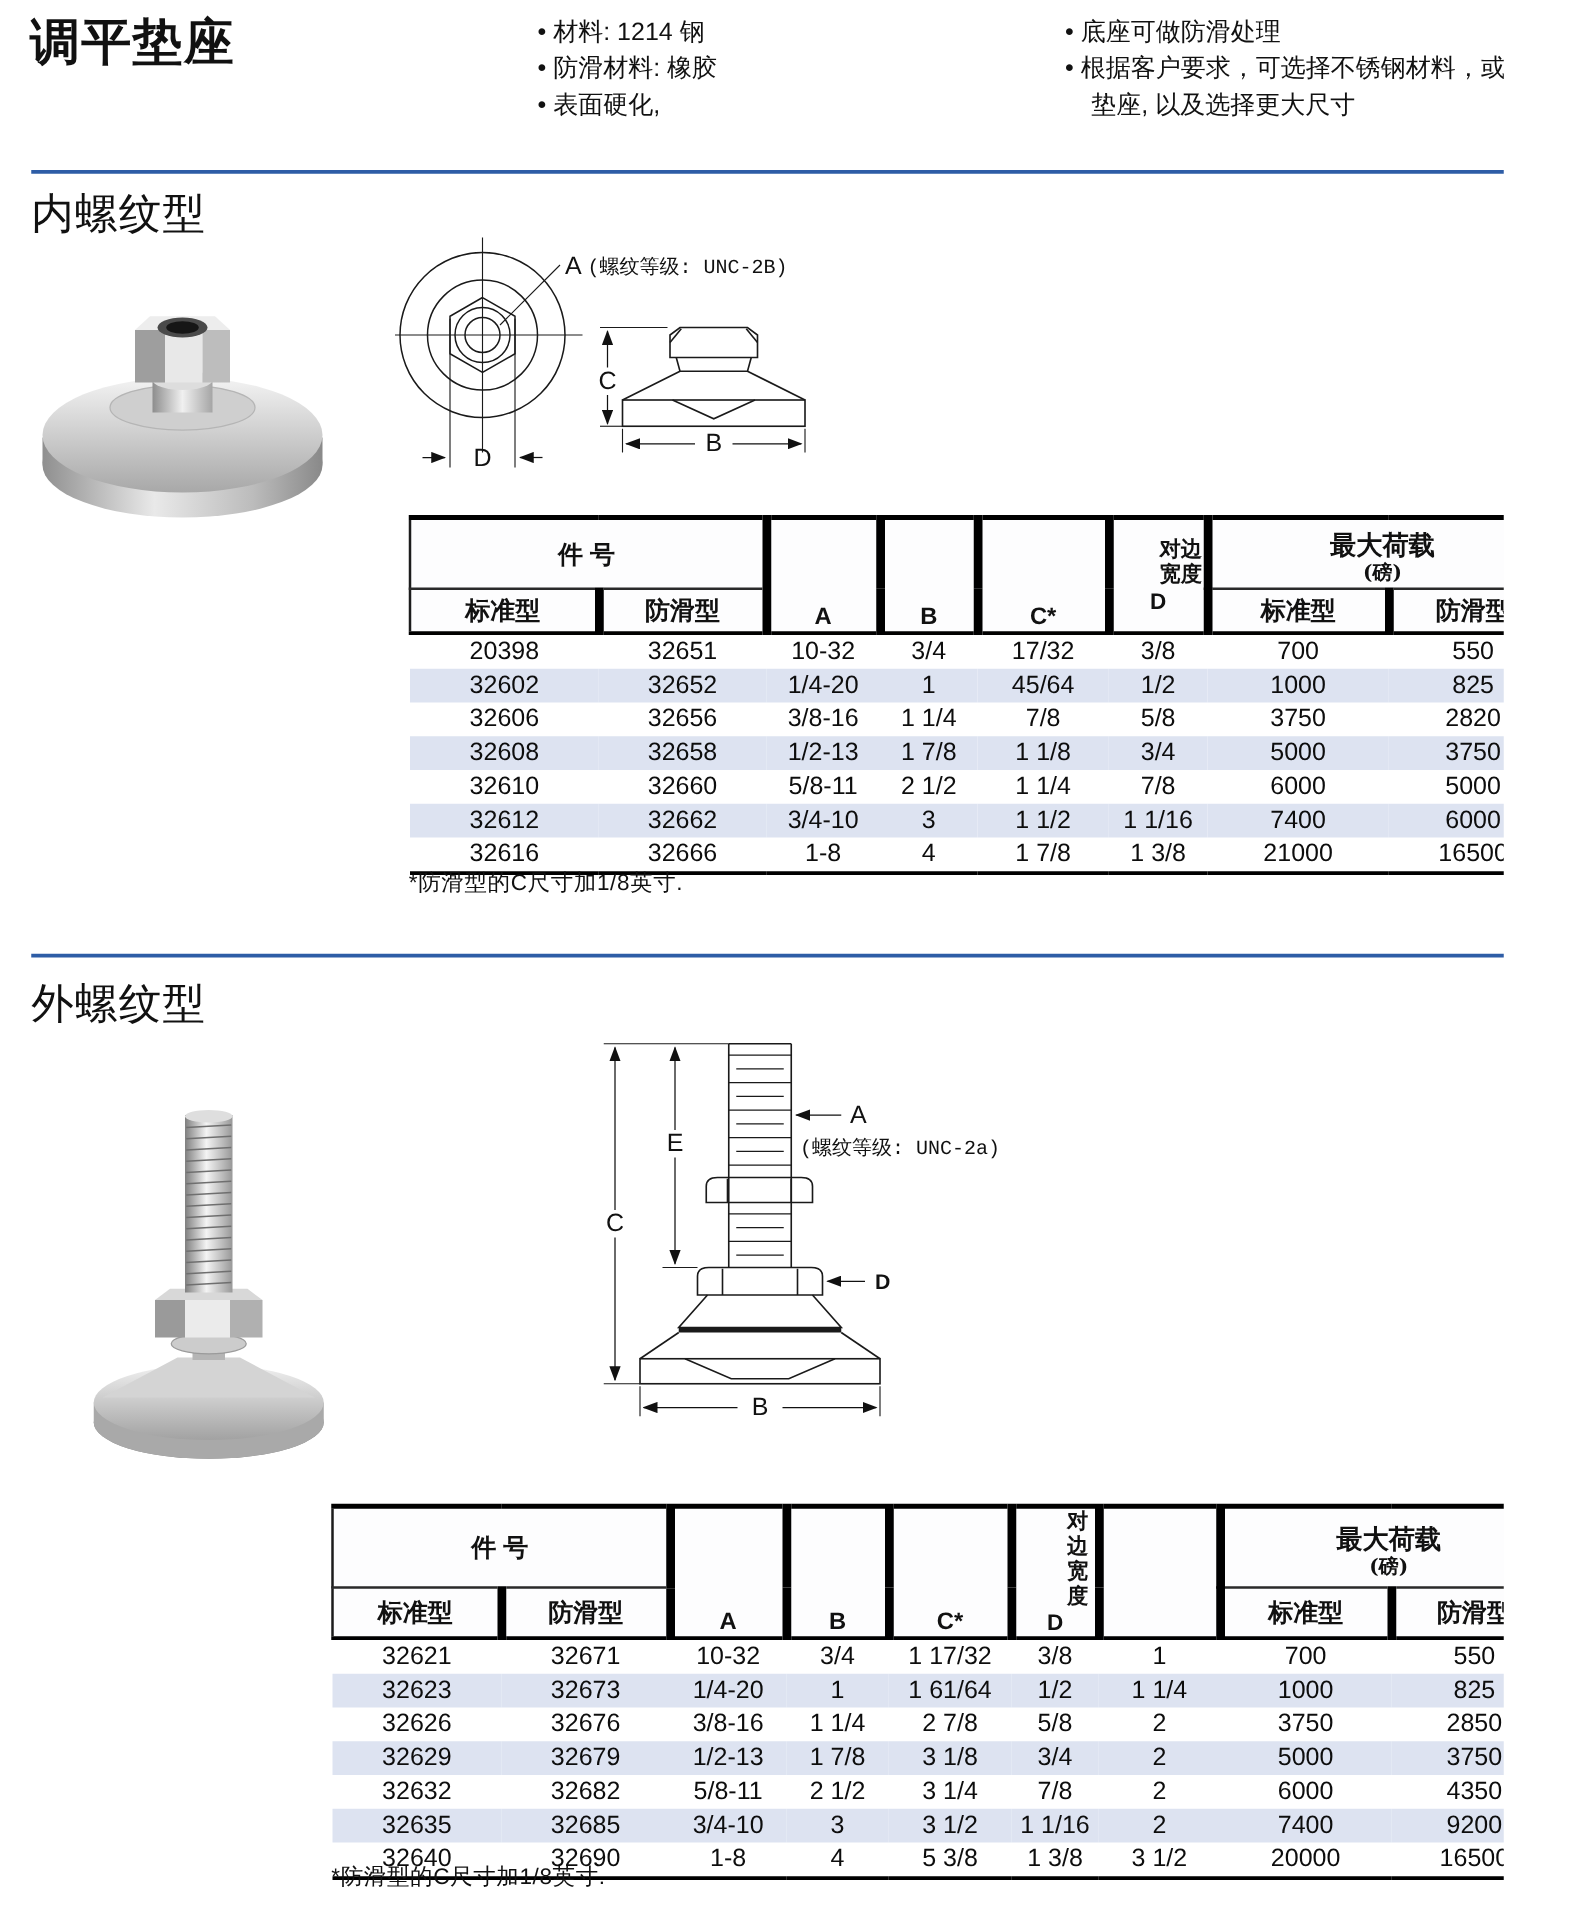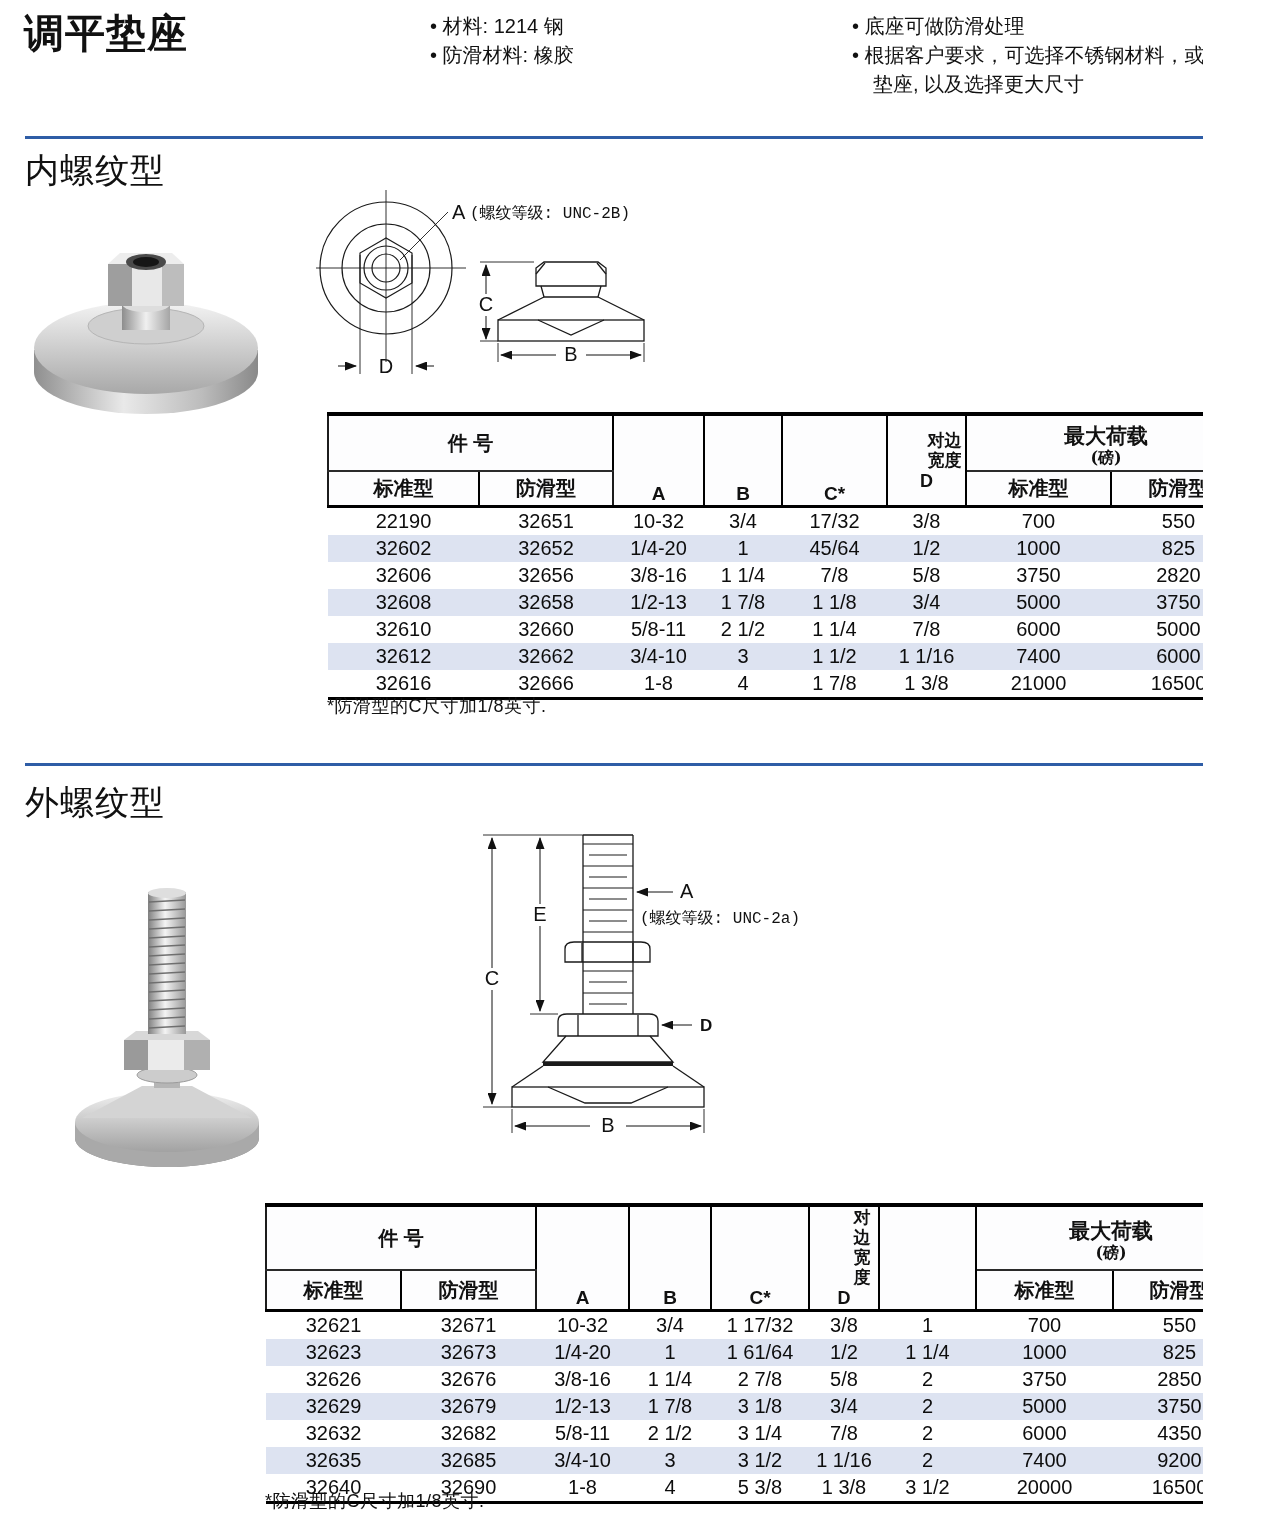--- a/index.html
+++ b/index.html
@@ -8,21 +8,21 @@
   .abs{position:absolute;}
   .page-title{left:24px;top:6px;font-size:40px;font-weight:bold;letter-spacing:1px;}
   .section-heading{left:25px;font-size:34px;font-weight:normal;letter-spacing:1px;}
   .bullets{font-size:20px;line-height:29px;}
   .bullet-item{padding-left:1.05em;text-indent:-1.05em;}
   .rule{left:25px;width:1218px;height:3px;}
   .footnote{font-size:18px;letter-spacing:0.5px;}
 
   table.spec{border-collapse:collapse;table-layout:fixed;position:absolute;
              border-top:4px solid #000;border-bottom:3px solid #000;font-size:20px;}
-  table.spec thead th{background:#fdfdfe;border-left:2px solid #1c1c1c;border-right:2px solid #000000;
+  table.spec thead th{background:#fdfdfe;border-left:2px solid #1c1c1c;border-right:7px solid #000000;
              font-weight:bold;padding:0;}
   th.grp{border-bottom:2px solid #2a2a2a;height:54px;font-size:20px;}
   th.sub{border-bottom:3px solid #000;height:33px;font-size:20px;}
   th.dim{border-bottom:3px solid #000;vertical-align:bottom;padding-bottom:7px;font-size:19px;}
   th.flats{border-bottom:3px solid #000;vertical-align:middle;font-weight:normal;
            font-family:"DejaVu Serif","Liberation Serif",serif;}
   th.flats .fl{font-size:17px;line-height:20px;padding-left:36px;}
   th.flats .fld{font-size:18px;font-weight:bold;font-family:"Liberation Sans",sans-serif;line-height:22px;}
   th.loadg{font-family:"DejaVu Serif","Liberation Serif",serif;font-weight:normal;}
   .loadt{font-size:21px;line-height:26px;padding-top:4px;}
@@ -37,20 +37,21 @@
 </style>
 </head>
 <body>
 
 <div class="page">
 
   <div class="abs page-title">调平垫座</div>
   <div class="abs bullets" style="left:430px;top:12px;width:400px">
       <div class="bullet-item">• 材料: 1214 钢</div>
       <div class="bullet-item">• 防滑材料: 橡胶</div>
+      <div class="bullet-item">• 表面硬化,</div>
     </div>
   <div class="abs bullets" style="left:852px;top:12px;width:404px">
       <div class="bullet-item">• 底座可做防滑处理</div>
       <div class="bullet-item">• 根据客户要求，可选择不锈钢材料，或尼龙垫座, 以及选择更大尺寸</div>
     </div>
   <div class="abs rule" style="top:136px;background:#2e5da6"></div>
 
   <div class="abs section-heading" style="top:148px">内螺纹型</div>
 
   <svg class="abs" style="left:16px;top:200px" width="260" height="225" viewBox="0 0 260 225">
@@ -167,21 +168,21 @@
       </tr>
       <tr>
         <th class="sub">标准型</th>
         <th class="sub">防滑型</th>
         <th class="sub">标准型</th>
         <th class="sub">防滑型</th>
       </tr>
     </thead>
     <tbody>
         <tr>
-          <td>22190</td>
+          <td>20398</td>
           <td>32651</td>
           <td>10-32</td>
           <td>3/4</td>
           <td>17/32</td>
           <td>3/8</td>
           <td>700</td>
           <td>550</td>
         </tr>
         <tr class="stripe">
           <td>32602</td>

